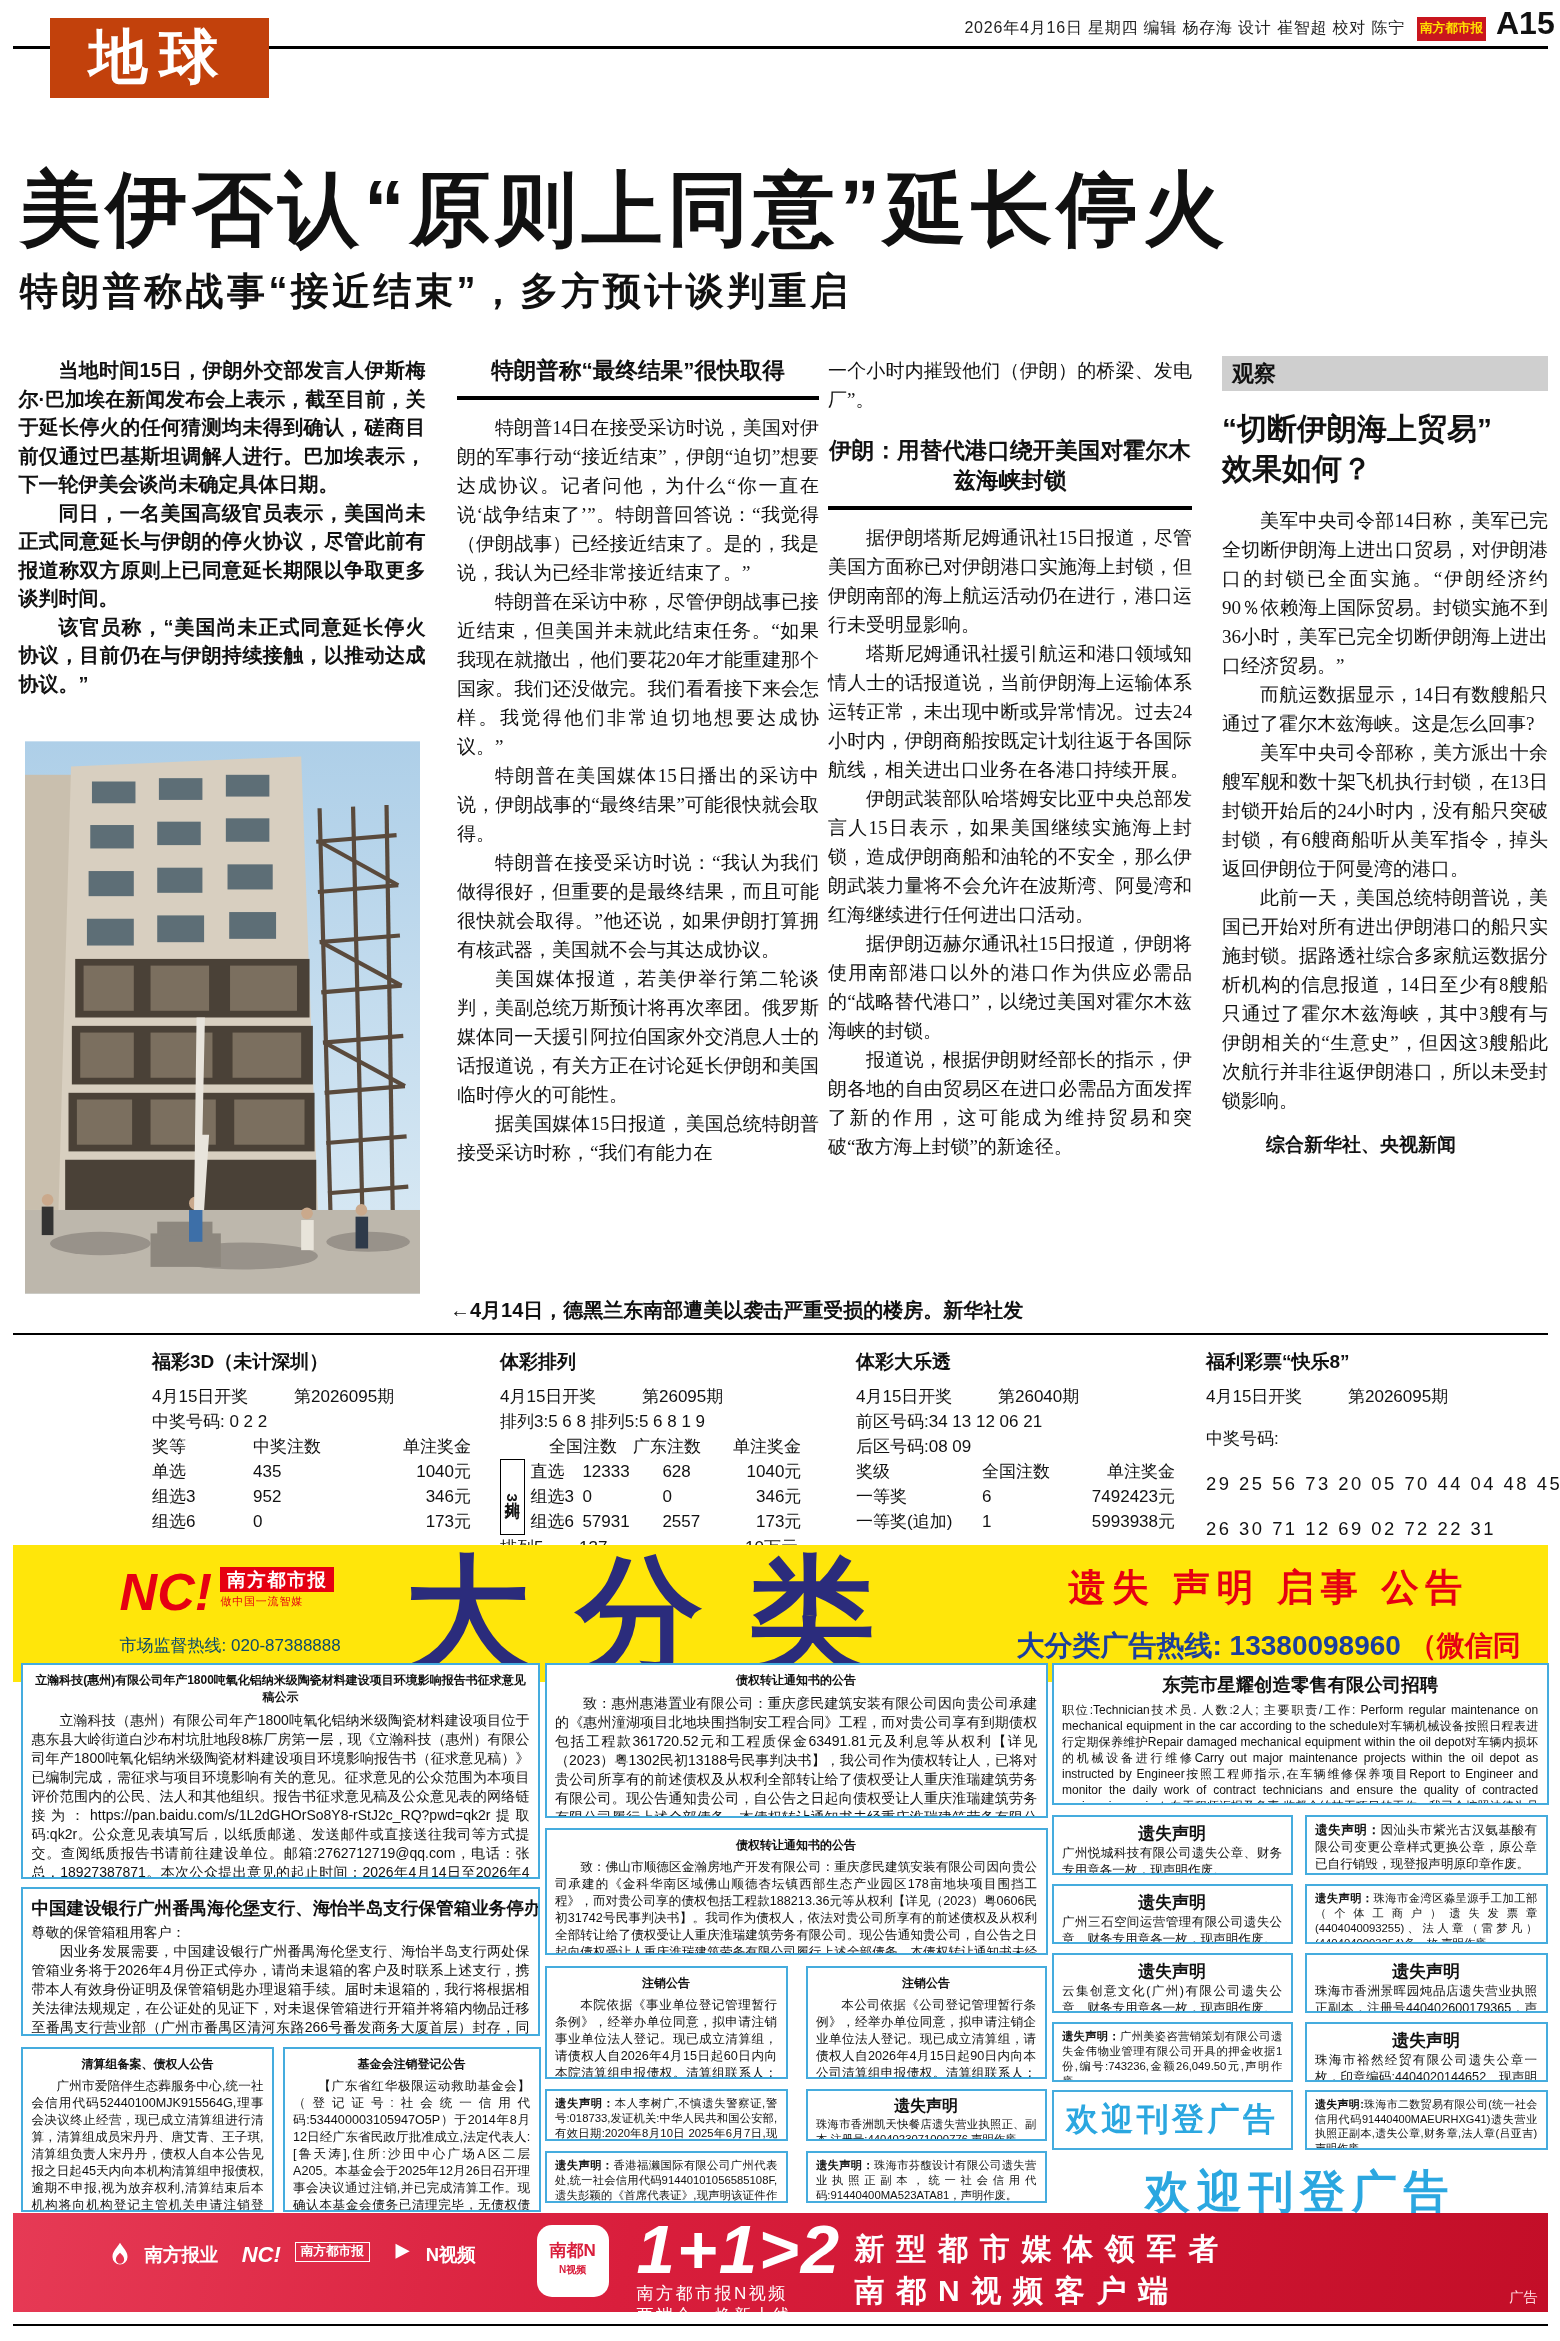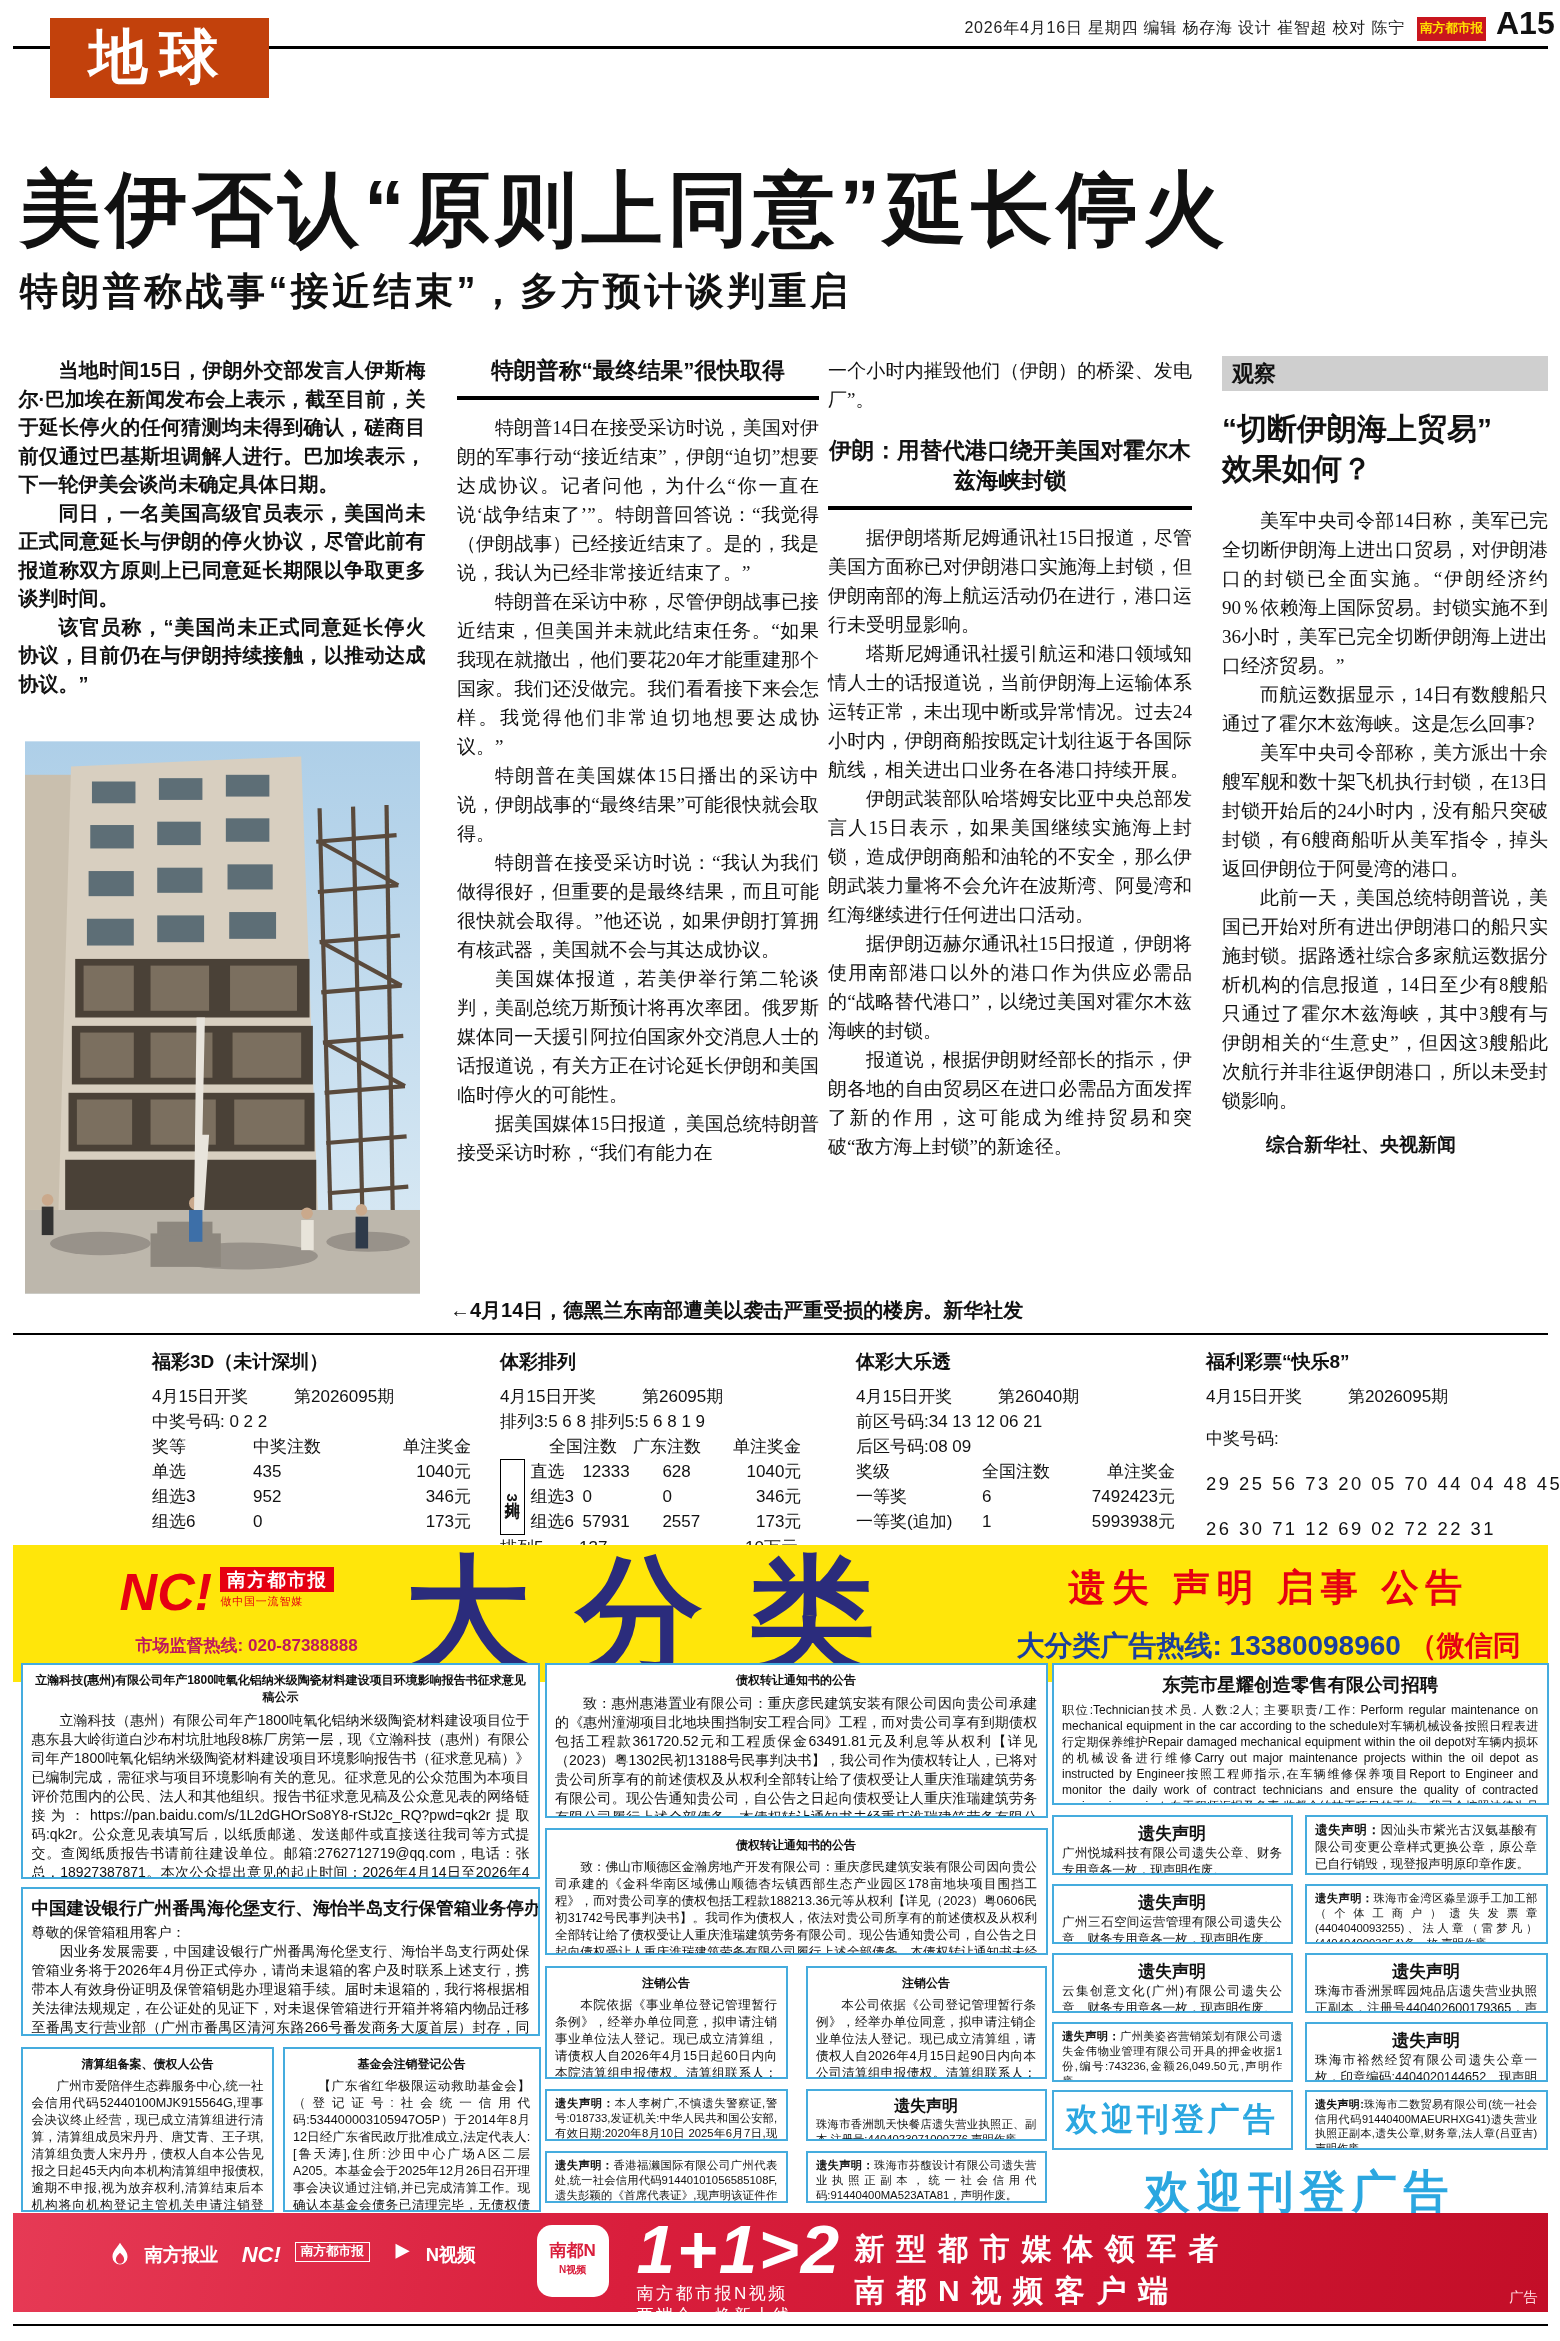--- a/index.html
+++ b/index.html
@@ -44,21 +44,21 @@
            font-size:15px;letter-spacing:1.7px;display:flex;align-items:center;justify-content:center;margin-right:5px;height:72px;align-self:flex-start;}
   .plw0{width:52px;} .plw1{width:80px;} .plw2{width:64px;} .plw3{width:75px;text-align:right;}
   .dw1{width:126px;} .dw2{width:84px;} .dw3{width:109px;text-align:right;}
   .kl8-line{letter-spacing:2.5px;font-size:18.4px;margin-top:20px;white-space:nowrap;}
   
   .cls-banner{top:1545px;left:12.6px;width:1535px;height:137px;background:#ffe60a;}
   .nd-logo{left:107px;top:22px;display:flex;align-items:flex-start;}
   .nd-script{font-size:52px;font-weight:900;font-style:italic;color:#e60012;line-height:50px;margin-right:8.4px;}
   .nd-paper{background:#e60012;color:#fff;font-weight:900;font-size:18.4px;padding:1.7px 6.7px;letter-spacing:1.7px;}
   .nd-slogan{color:#e60012;font-size:11px;margin-top:1.7px;letter-spacing:0.8px;}
-  .nd-hotline{left:107px;top:89px;color:#be185d;font-size:17px;font-weight:700;margin-left:16px;}
+  .nd-hotline{left:107px;top:89px;color:#0c4a6e;font-size:17px;font-weight:400;}
   .cls-big{left:392px;top:-13.4px;font-size:126px;font-weight:900;color:#2b2c7c;letter-spacing:46px;white-space:nowrap;}
   .cls-right{left:984px;top:18.4px;width:544px;text-align:center;}
   .cls-right-1{color:#e60012;font-size:37px;font-weight:900;letter-spacing:6.7px;}
   .cls-right-2{font-size:28px;font-weight:900;margin-top:13.4px;color:#1c3f9e;}
   .cls-right-2 .num{color:#1c3f9e;} .cls-right-2 .wx{color:#e60012;}
   
   .cls-area{top:1663px;left:12.6px;width:1535px;height:549px;}
   .box{position:absolute;border:2.5px solid #45acde;background:#fff;padding:5px 8.4px;box-sizing:border-box;overflow:hidden;}
   .box-title{text-align:center;font-weight:900;font-size:12px;margin:1.7px 0 5px 0;}
   .box-title-sm{text-align:center;font-weight:900;font-size:17.6px;margin:1.7px 0 3.4px 0;white-space:nowrap;}

